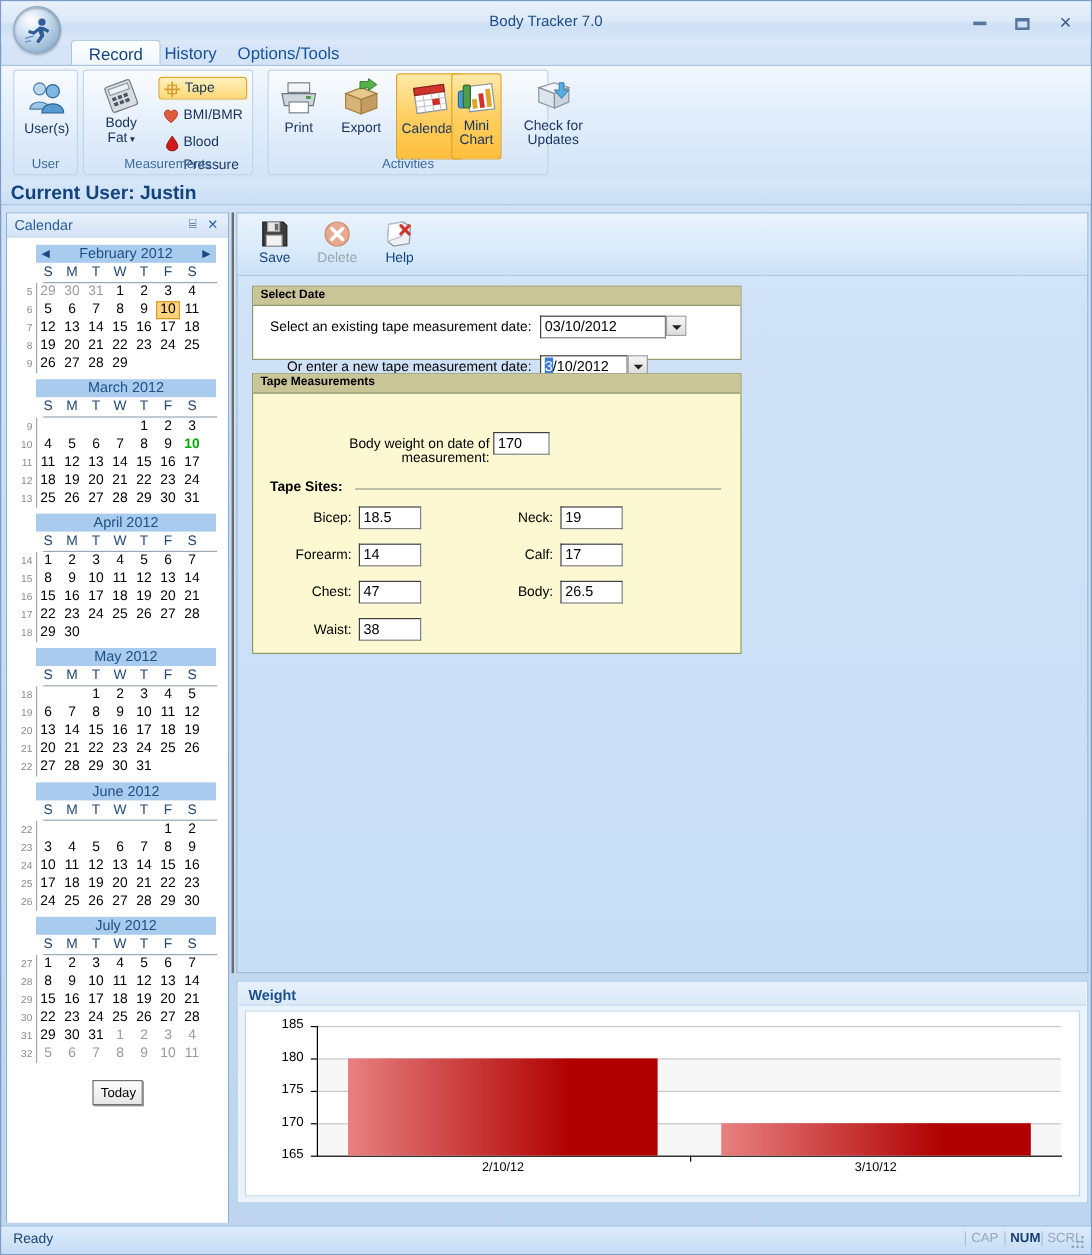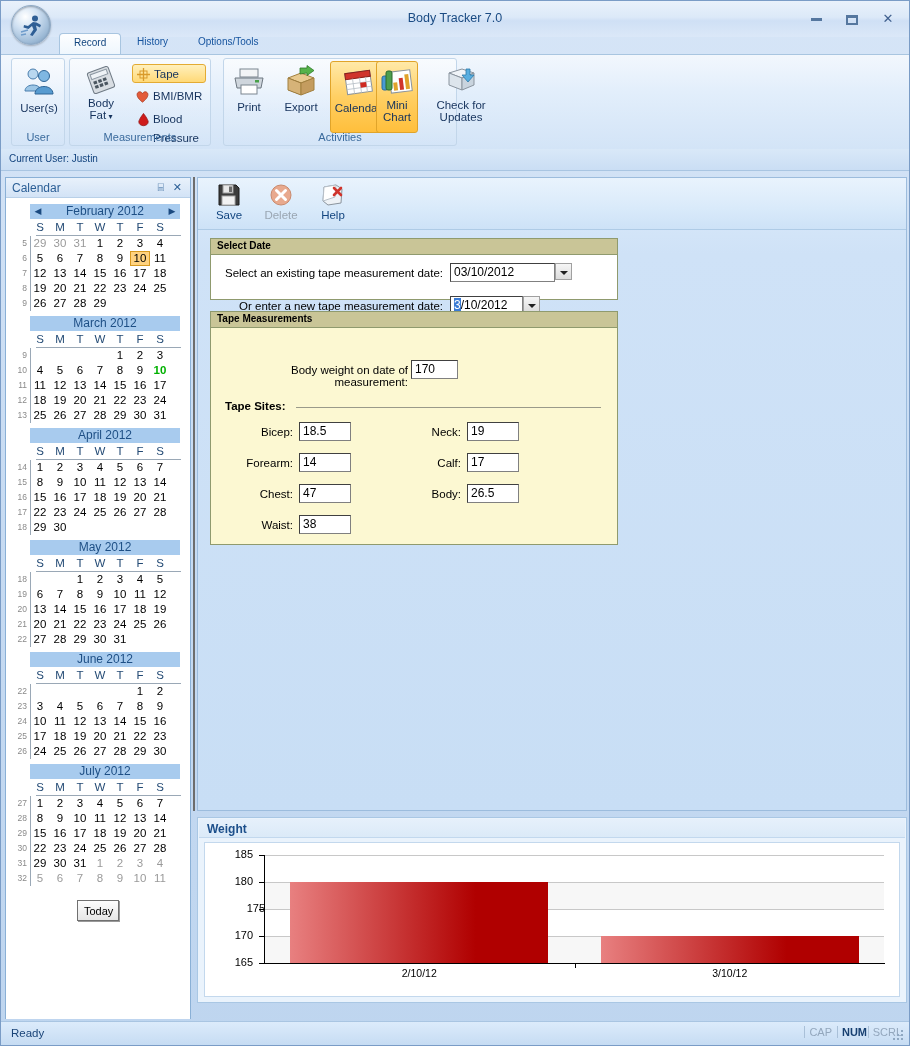--- a/index.html
+++ b/index.html
@@ -46,21 +46,21 @@
     background: radial-gradient(circle at 35% 28%, #ffffff 0%, #cfe0f2 35%, #9dbad6 70%, #6e90b4 100%);
     border: 1px solid #8fa9c4;
     box-shadow: 0 1px 2px rgba(0,0,0,.3) inset, 0 1px 2px rgba(0,0,0,.25);
   }
   .orb svg { position:absolute; left:7px; top:7px; }
 
   
   .tabstrip { position:absolute; left:0; top:32px; width:908px; height:22px; }
   .tab {
     position:absolute; top:0; height:22px; padding: 3px 14px 0 14px;
-    font-size:10px; color:#15539e; cursor:default;
+    font-size:14px; color:#15539e; cursor:default;
   }
   .tab.active {
     background: linear-gradient(180deg,#fdfeff 0%, #eef6fd 100%);
     border: 1px solid #a8c5e0; border-bottom: none;
     border-radius: 4px 4px 0 0;
     color: #11457f;
   }
 
   
   .ribbon {
@@ -93,21 +93,21 @@
   .small-item.selected {
     background: linear-gradient(180deg,#fff0bd 0%, #ffd977 100%);
     border:1px solid #e3ab33; border-radius:3px;
   }
 
   
   .userbar {
     position:absolute; left:0; top:148px; width:908px; height:22px;
     background: linear-gradient(180deg,#d9e8f8 0%,#cadef4 100%);
     border-bottom:1px solid #a9c5e2;
-    color:#12437e; font-weight:normal; font-size:10px;
+    color:#12437e; font-weight:bold; font-size:16px;
     padding: 4px 0 0 8px;
   }
 
   
   .calpanel {
     position:absolute; left:4px; top:176px; width:186px; height:842px;
     background:#ffffff; border:1px solid #8ab0d6;
   }
   .calhdr {
     position:absolute; left:0; top:0; width:184px; height:20px;
@@ -910,21 +910,21 @@
       <div id="chart-render" style="position:absolute;inset:0;">
           <div class="band" style="left: 59px; top: 93px; height: 27px;"></div>
           <div class="band" style="left: 59px; top: 39px; height: 27px;"></div>
           <div class="ytick-mark" style="top: 120px;"></div>
           <div class="ytick" style="left: 14px; top: 113px;">165</div>
           <div class="gridline" style="left: 59px; top: 93px;"></div>
           <div class="ytick-mark" style="top: 93px;"></div>
           <div class="ytick" style="left: 14px; top: 86px;">170</div>
           <div class="gridline" style="left: 59px; top: 66px;"></div>
           <div class="ytick-mark" style="top: 66px;"></div>
-          <div class="ytick" style="left: 26px; top: 59px;">175</div>
+          <div class="ytick" style="left: 14px; top: 59px;">175</div>
           <div class="gridline" style="left: 59px; top: 39px;"></div>
           <div class="ytick-mark" style="top: 39px;"></div>
           <div class="ytick" style="left: 14px; top: 32px;">180</div>
           <div class="gridline" style="left: 59px; top: 12px;"></div>
           <div class="ytick-mark" style="top: 12px;"></div>
           <div class="ytick" style="left: 14px; top: 5px;">185</div>
           <div class="axis-y"></div>
           <div class="axis-x"></div>
           <div class="bar" title="2/10/12: 180" style="left: 85.3925px; top: 39px; width: 257.715px; height: 81px; background: linear-gradient(90deg, rgb(232, 128, 128) 0%, rgb(176, 0, 0) 72%, rgb(176, 0, 0) 100%);"></div>
           <div class="xtick" style="left: 369.5px;"></div>

